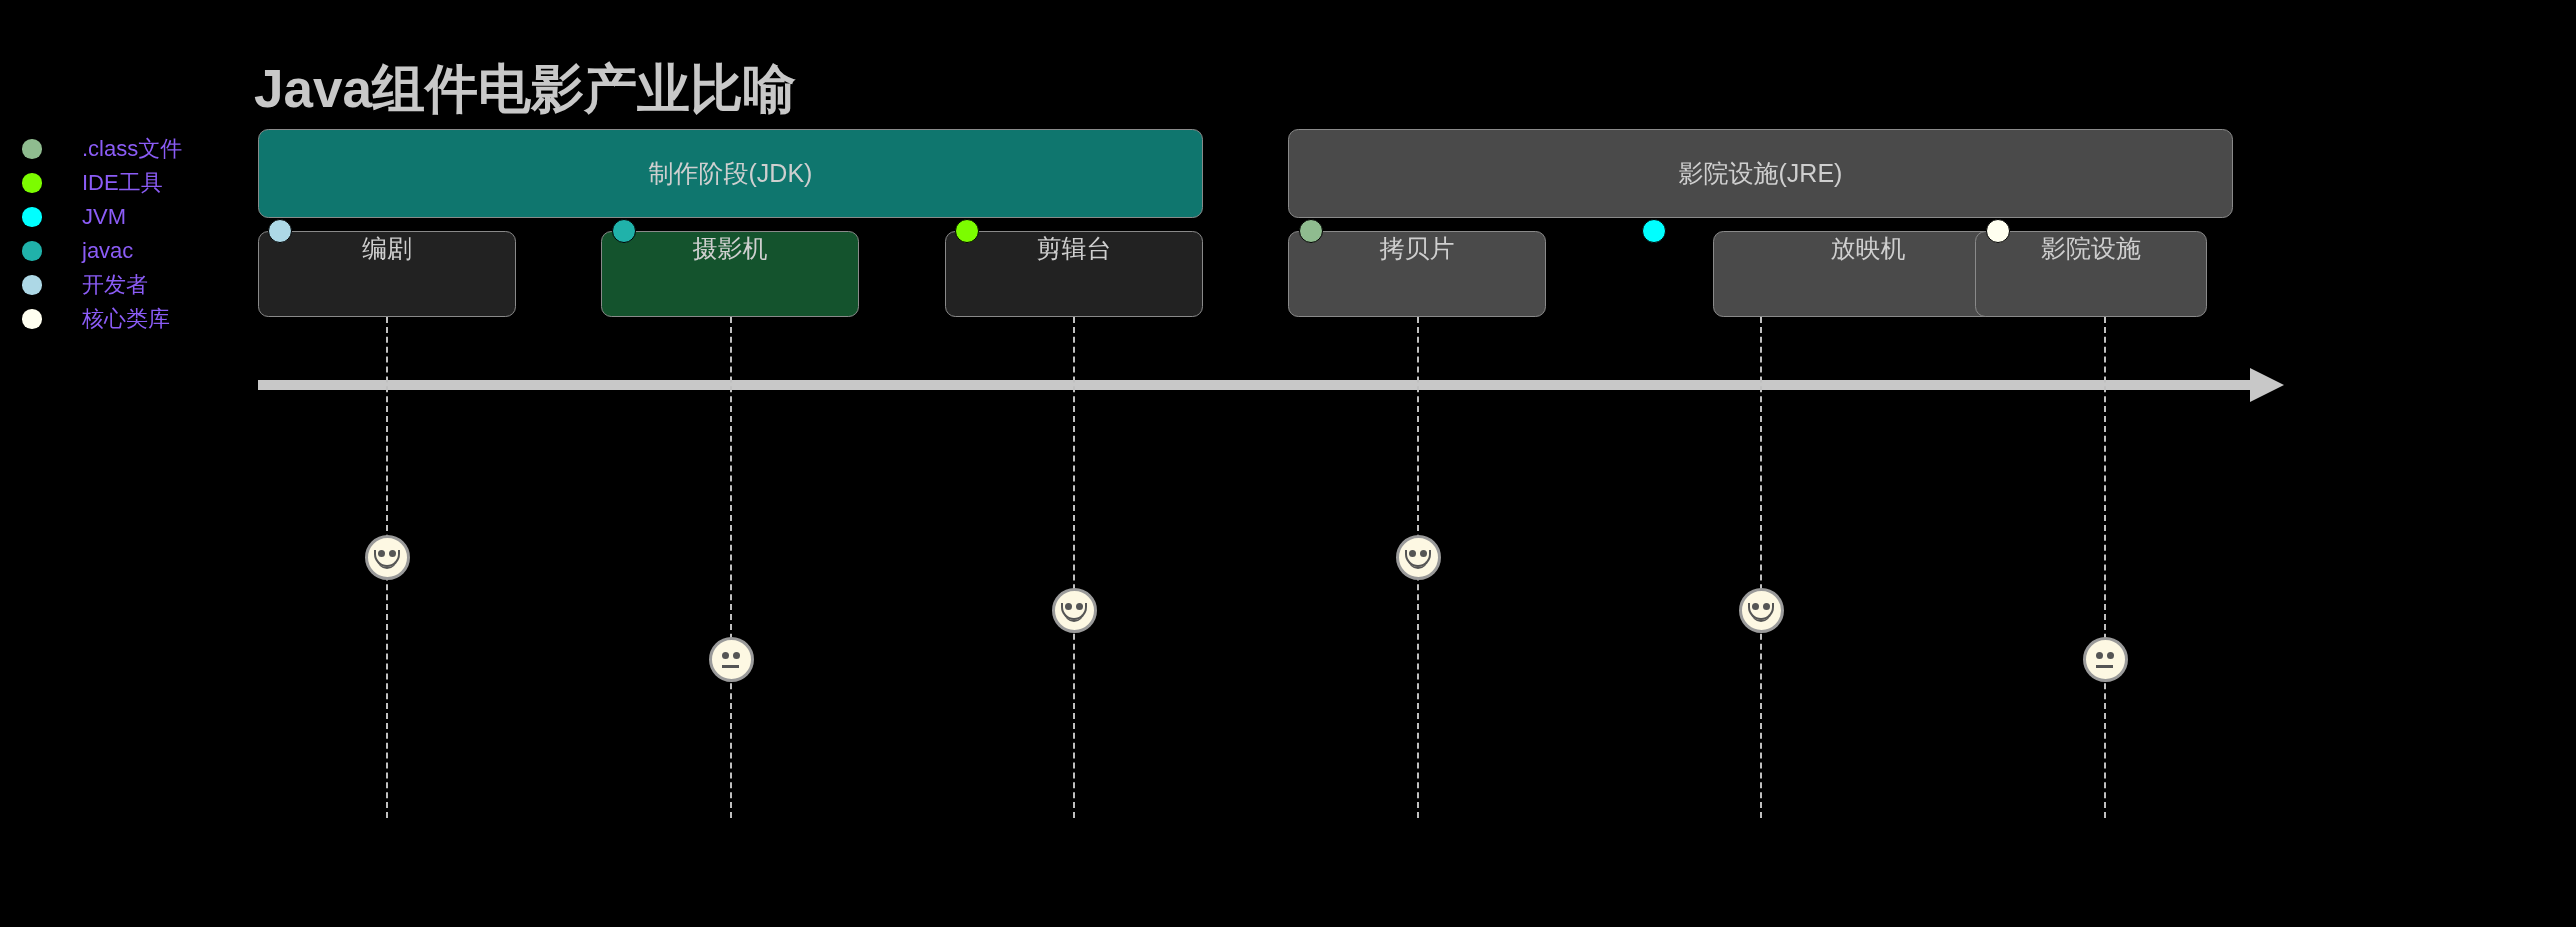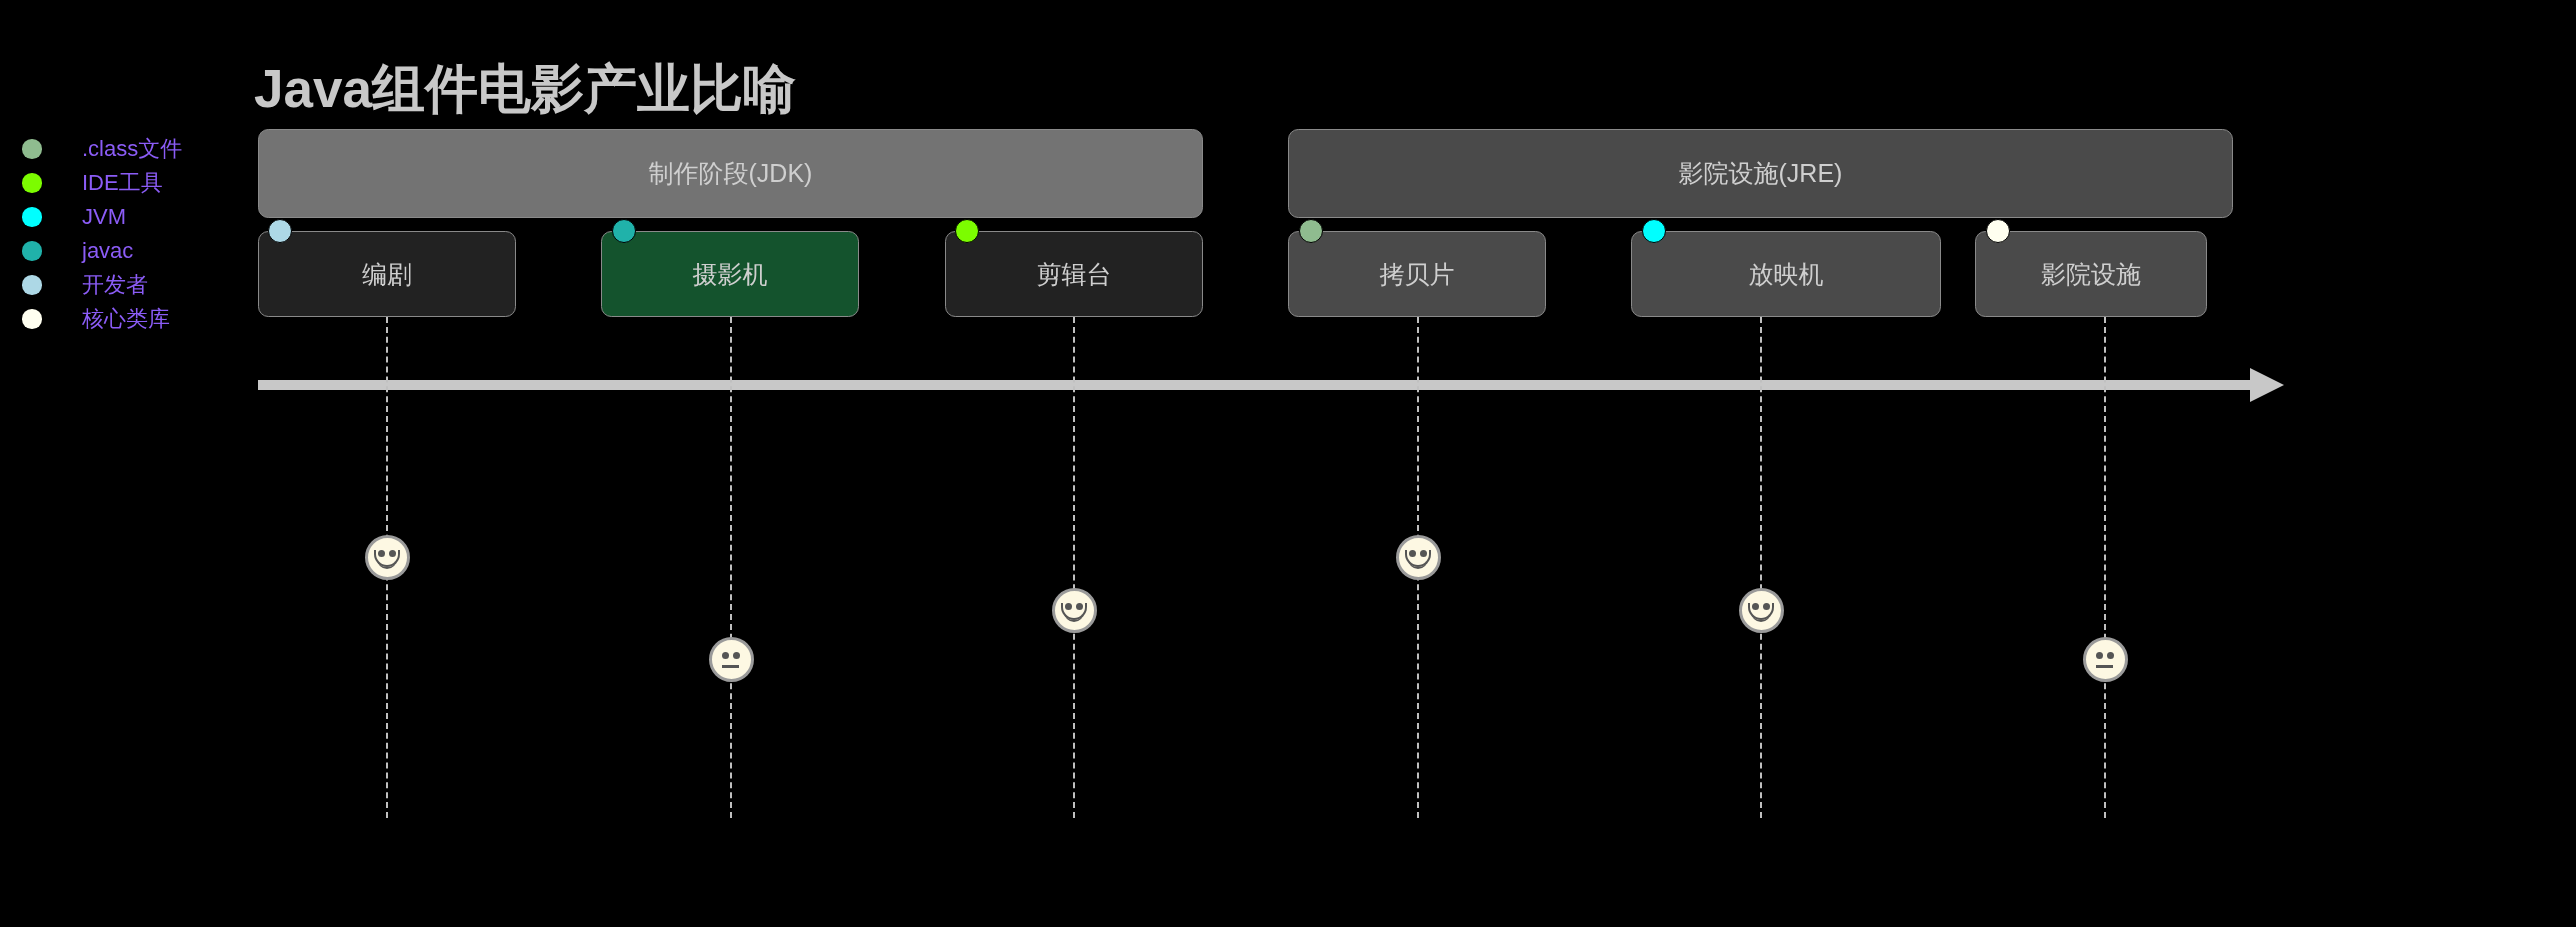--- a/index.html
+++ b/index.html
@@ -101,21 +101,21 @@
 
   
   .milestone-box {
     position: absolute;
     top: 231px;
     height: 86px;
     border: 1.7px solid #8a8a8a;
     border-radius: 10.3px;
     box-sizing: border-box;
     display: flex;
-    align-items: center;
+    align-items: flex-start;
     justify-content: center;
   }
   .milestone-label {
     font-size: 25px;
     color: #cfcfcf;
     white-space: nowrap;
   }
   .milestone-dot {
     position: absolute;
     width: 24px;
@@ -217,21 +217,21 @@
       <div class="legend-row">
         <div class="legend-swatch" style="background: rgb(255, 255, 240);"></div>
         <div class="legend-label">核心类库</div>
       </div>
     </div>
 
   <div id="axis-line"></div>
   <div id="axis-arrow"></div>
 
   <div id="phases">
-      <div class="phase-box" style="left: 258px; width: 945px; background: #737373;">
+      <div class="phase-box" style="left: 258px; width: 945px; background: #0f766e;">
         <div class="phase-label">制作阶段(JDK)</div>
       </div>
       <div class="phase-box" style="left: 1288px; width: 945px; background: rgb(74, 74, 74);">
         <div class="phase-label">影院设施(JRE)</div>
       </div>
     </div>
   <div id="connectors">
       <div class="connector" style="left: 386px; height: 501px;"></div>
       <div class="connector" style="left: 730px; height: 501px;"></div>
       <div class="connector" style="left: 1073px; height: 501px;"></div>
@@ -249,21 +249,21 @@
       </div>
       <div class="milestone-dot" style="left: 612px; top: 219px; background: rgb(32, 178, 170);"></div>
       <div class="milestone-box" style="left: 945px; width: 258px; background: rgb(34, 34, 34);">
         <div class="milestone-label">剪辑台</div>
       </div>
       <div class="milestone-dot" style="left: 955px; top: 219px; background: rgb(124, 252, 0);"></div>
       <div class="milestone-box" style="left: 1288px; width: 258px; background: rgb(74, 74, 74);">
         <div class="milestone-label">拷贝片</div>
       </div>
       <div class="milestone-dot" style="left: 1299px; top: 219px; background: rgb(143, 188, 143);"></div>
-      <div class="milestone-box" style="left: 1631px; width: 310px; background: rgb(74, 74, 74);">
+      <div class="milestone-box" style="left: 1713px; width: 310px; background: rgb(74, 74, 74);">
         <div class="milestone-label">放映机</div>
       </div>
       <div class="milestone-dot" style="left: 1642px; top: 219px; background: rgb(0, 255, 255);"></div>
       <div class="milestone-box" style="left: 1975px; width: 232px; background: rgb(74, 74, 74);">
         <div class="milestone-label">影院设施</div>
       </div>
       <div class="milestone-dot" style="left: 1986px; top: 219px; background: rgb(255, 255, 240);"></div>
     </div>
   <div id="faces">
       <div class="face" style="left: 365px; top: 535px;">

